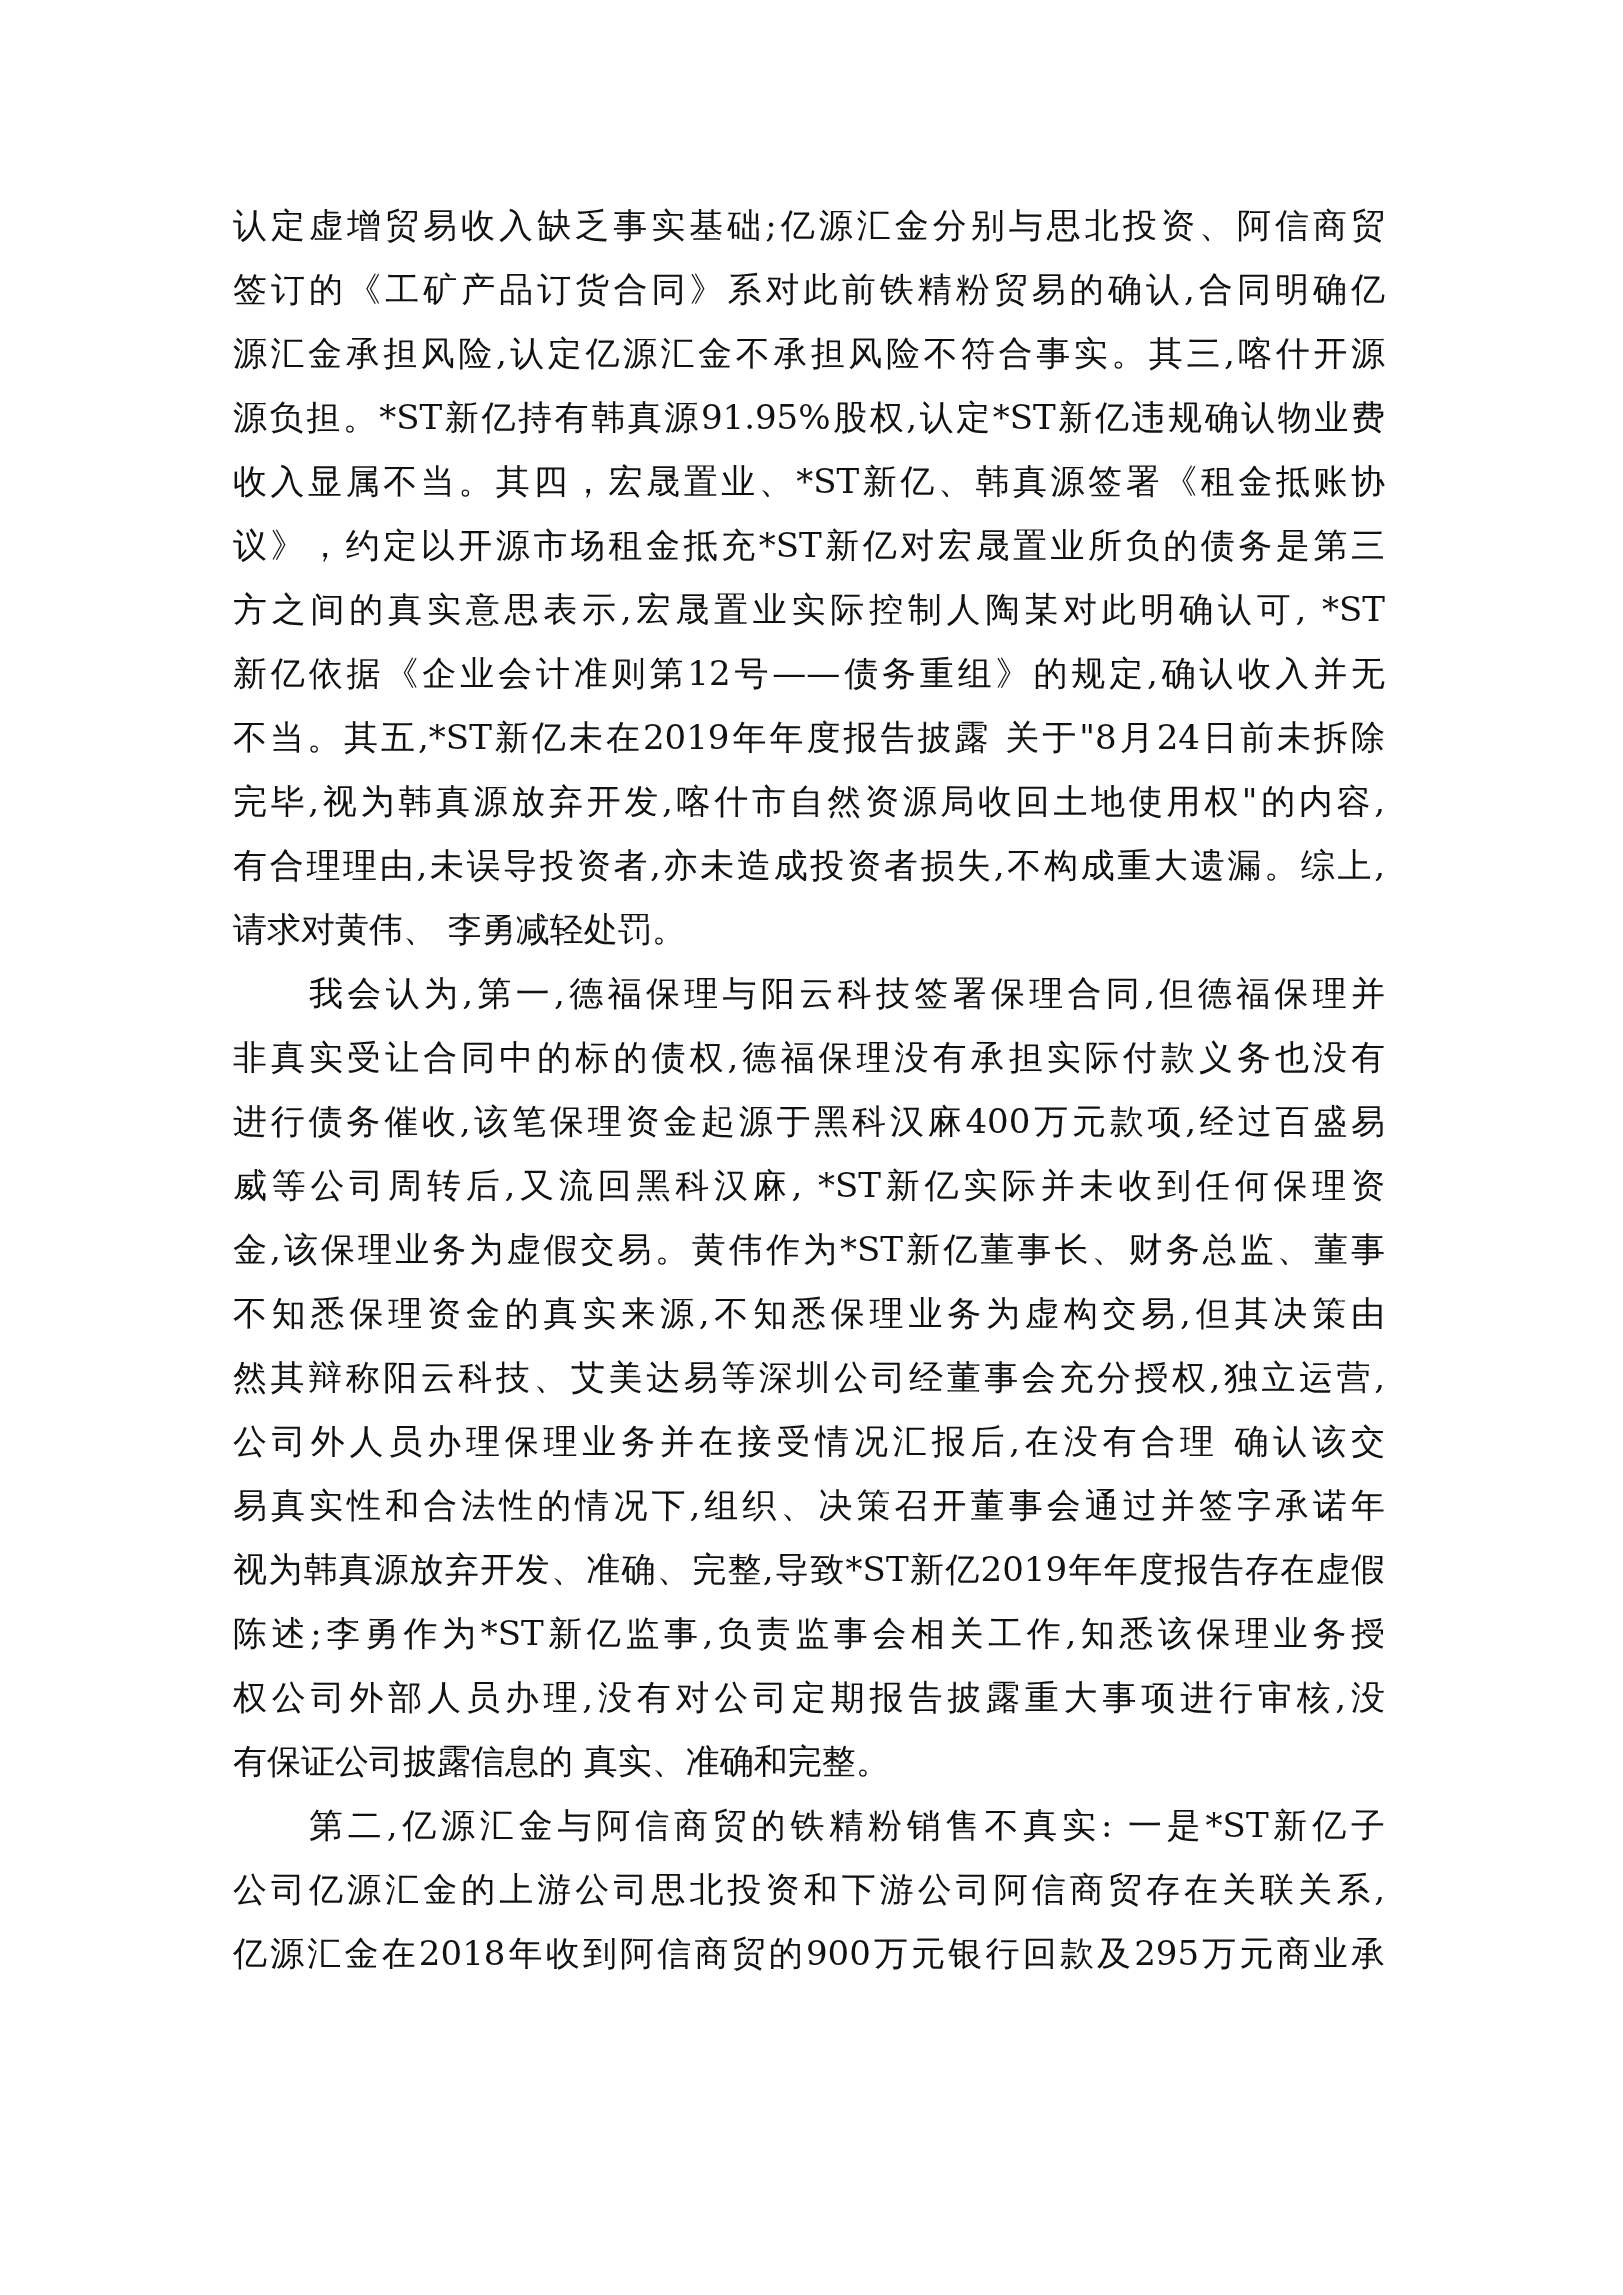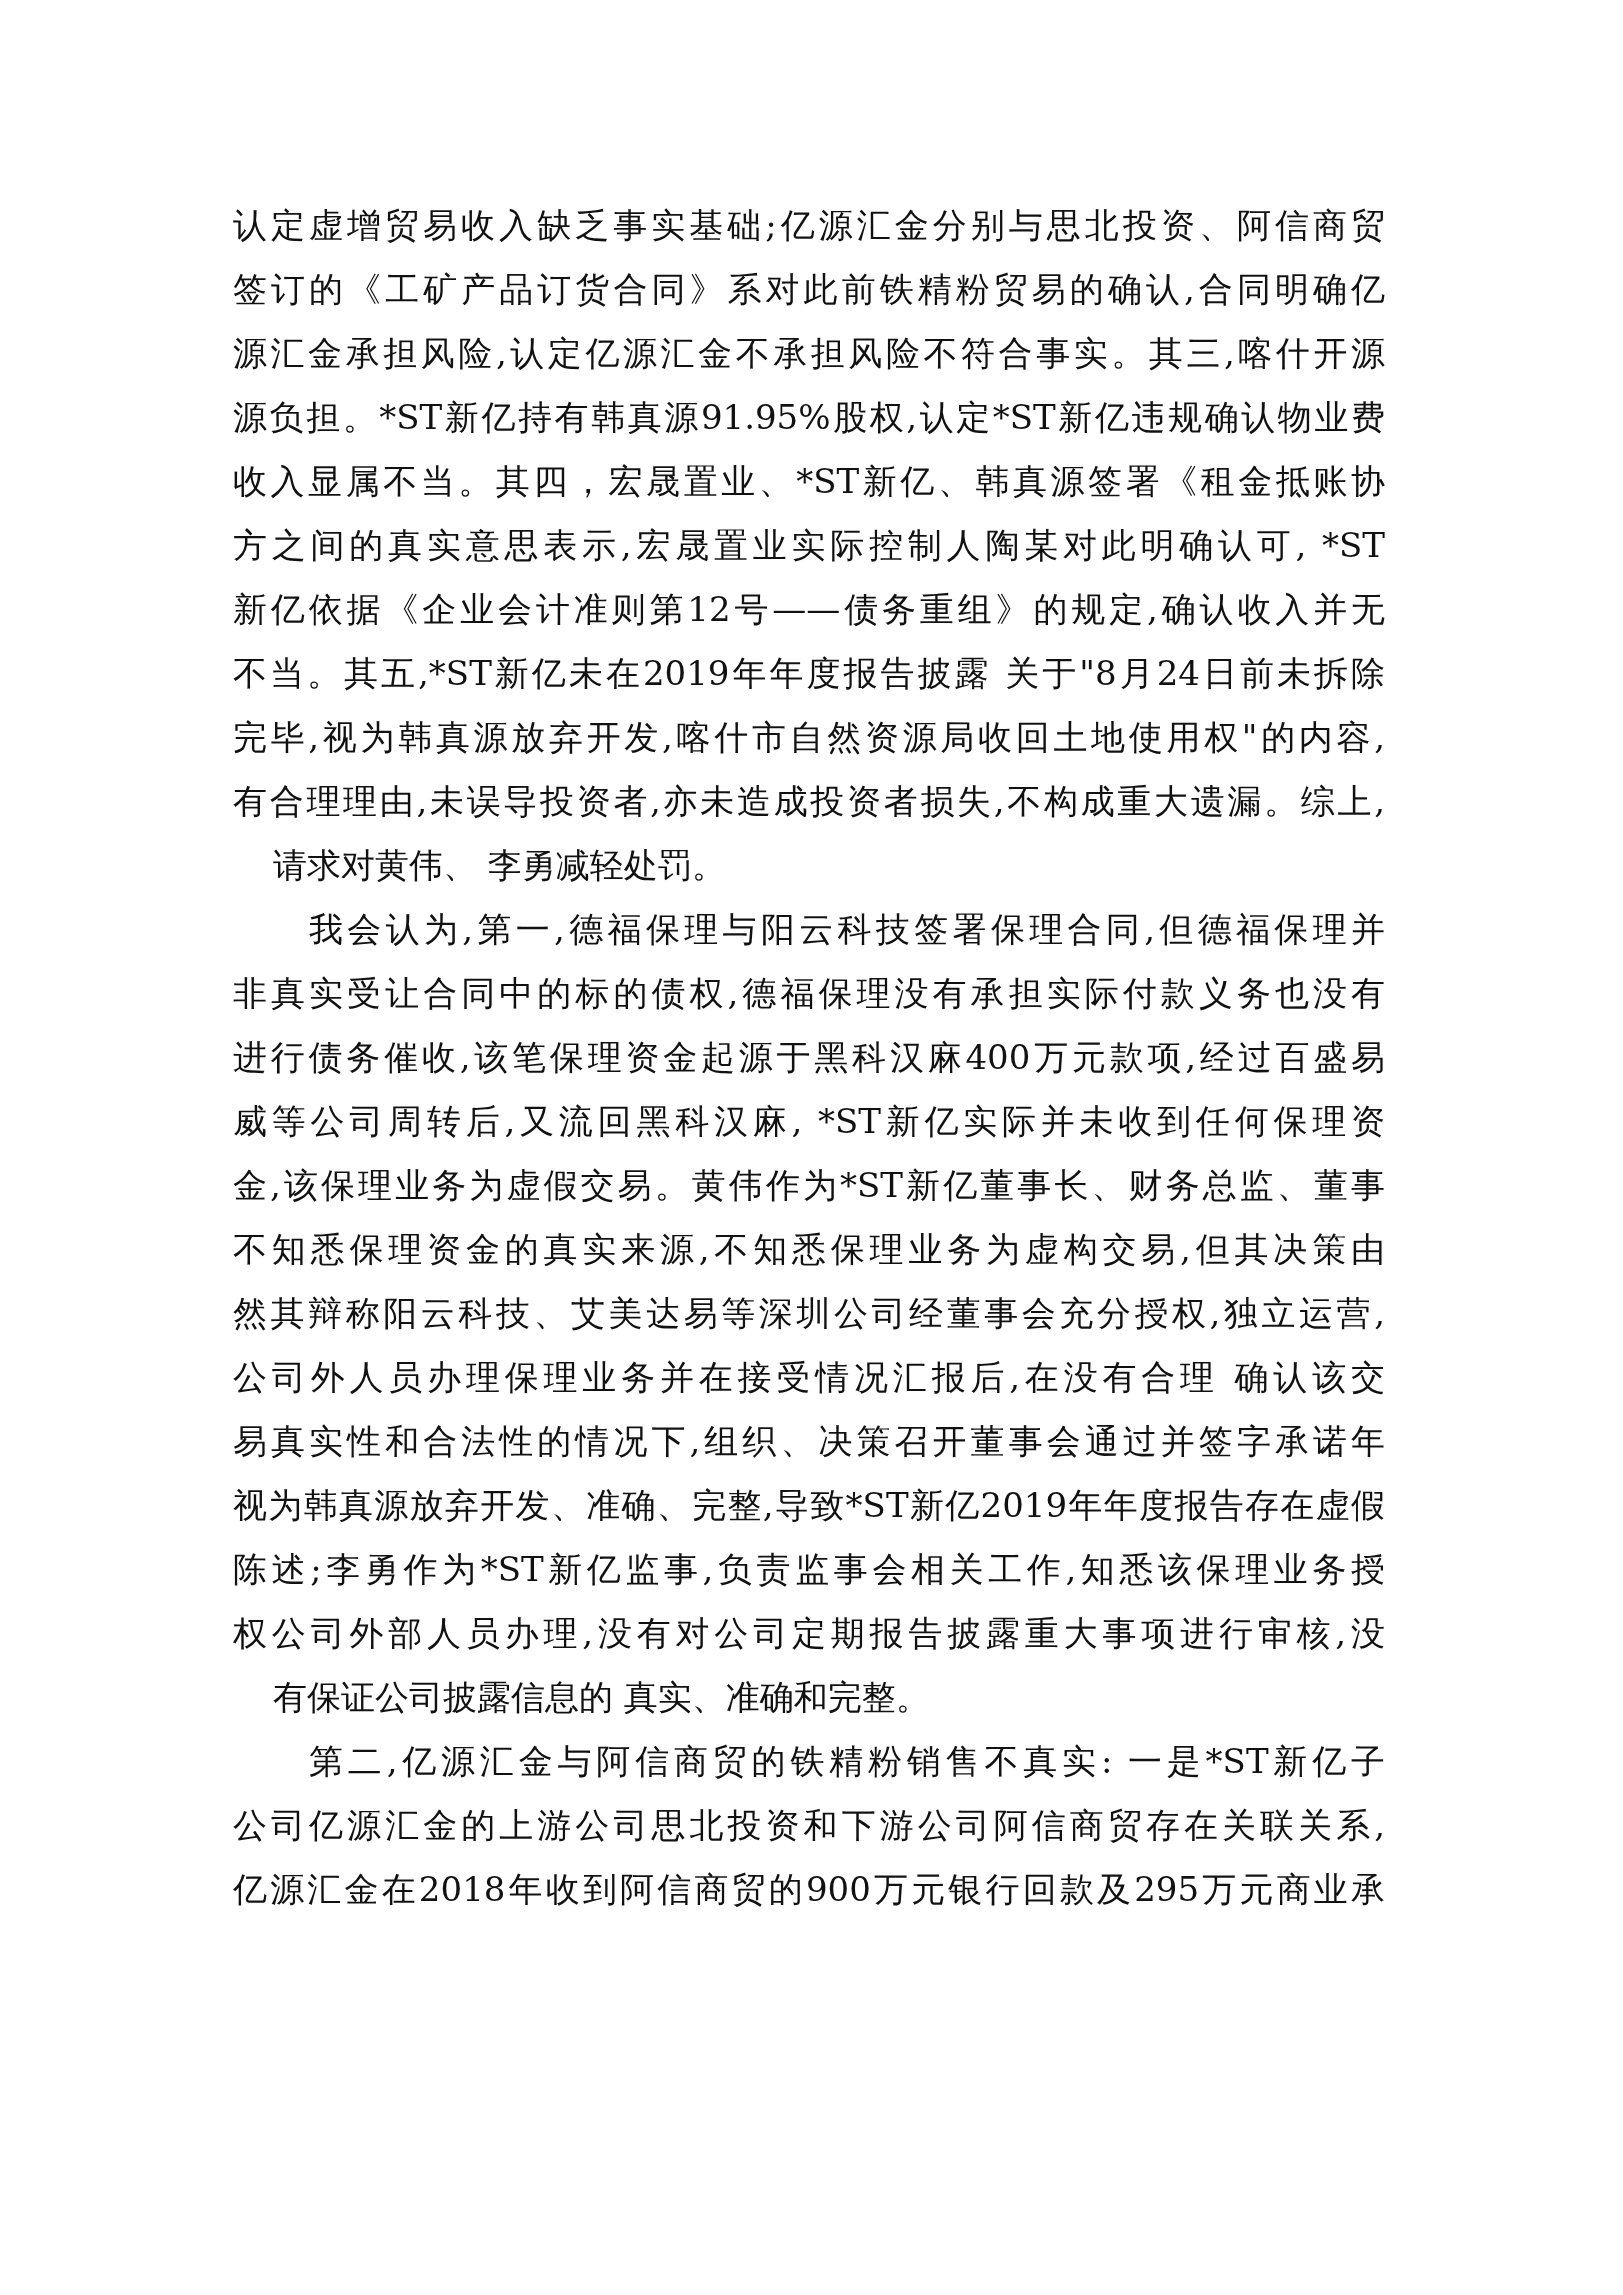--- a/index.html
+++ b/index.html
@@ -34,38 +34,38 @@
     display: block;
     height: 64px;
     line-height: 44px;
     white-space: nowrap;
     text-align: justify;
     text-align-last: justify;
     overflow: visible;
   }
   .line.last {
     text-align-last: left;
-    margin-left: 40px;
   }
   .line.indent {
     padding-left: 76px;
   }
 </style>
 </head>
 <body>
 
 <div class="page">
   <div class="text-block">
 
     <div>
       <span class="line">认定虚增贸易收入缺乏事实基础;亿源汇金分别与思北投资、阿信商贸</span>
       <span class="line">签订的《工矿产品订货合同》系对此前铁精粉贸易的确认,合同明确亿</span>
       <span class="line">源汇金承担风险,认定亿源汇金不承担风险不符合事实。其三,喀什开源</span>
       <span class="line">源负担。*ST新亿持有韩真源91.95%股权,认定*ST新亿违规确认物业费</span>
       <span class="line">收入显属不当。其四，宏晟置业、*ST新亿、韩真源签署《租金抵账协</span>
+      <span class="line">议》，约定以开源市场租金抵充*ST新亿对宏晟置业所负的债务是第三</span>
       <span class="line">方之间的真实意思表示,宏晟置业实际控制人陶某对此明确认可, *ST</span>
       <span class="line">新亿依据《企业会计准则第12号——债务重组》的规定,确认收入并无</span>
       <span class="line">不当。其五,*ST新亿未在2019年年度报告披露  关于"8月24日前未拆除</span>
       <span class="line">完毕,视为韩真源放弃开发,喀什市自然资源局收回土地使用权"的内容,</span>
       <span class="line">有合理理由,未误导投资者,亦未造成投资者损失,不构成重大遗漏。综上,</span>
       <span class="line last">请求对黄伟、   李勇减轻处罚。</span>
     </div>
 
     <div>
       <span class="line indent">我会认为,第一,德福保理与阳云科技签署保理合同,但德福保理并</span>

